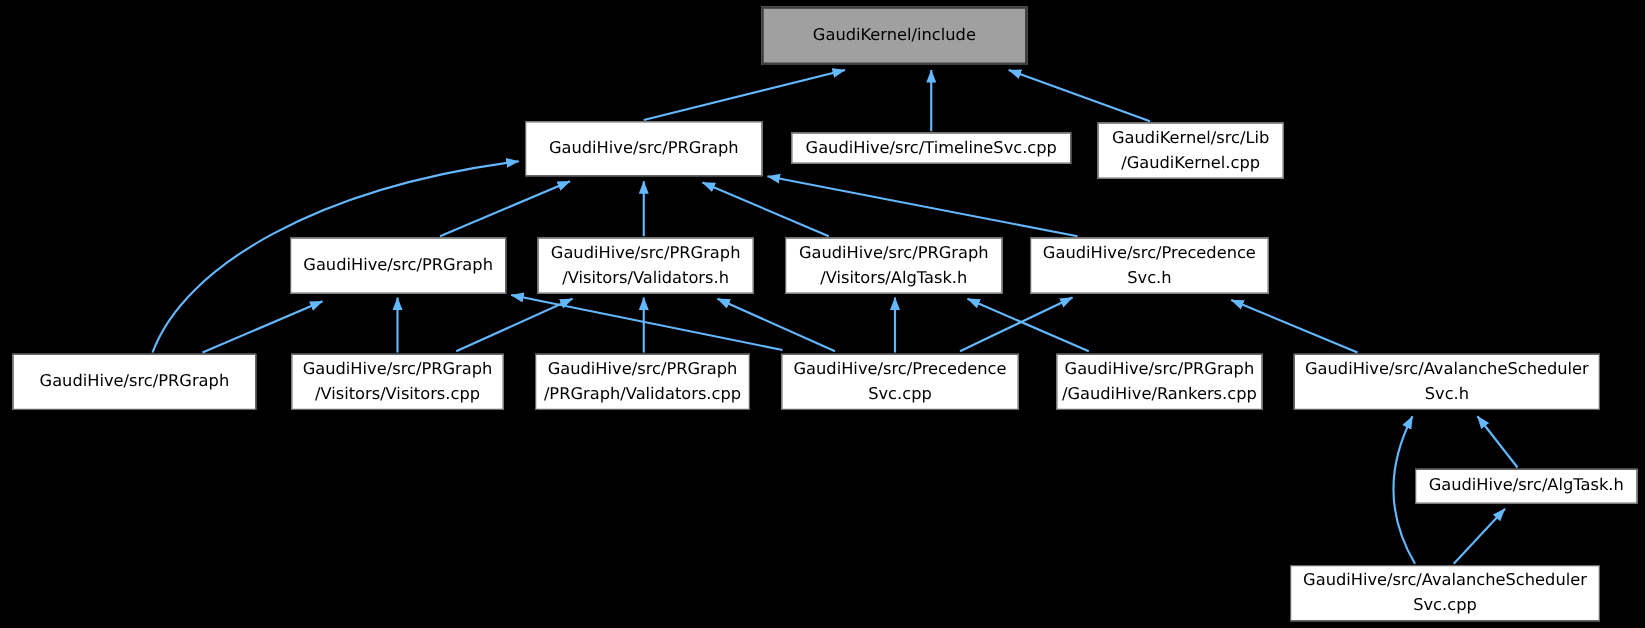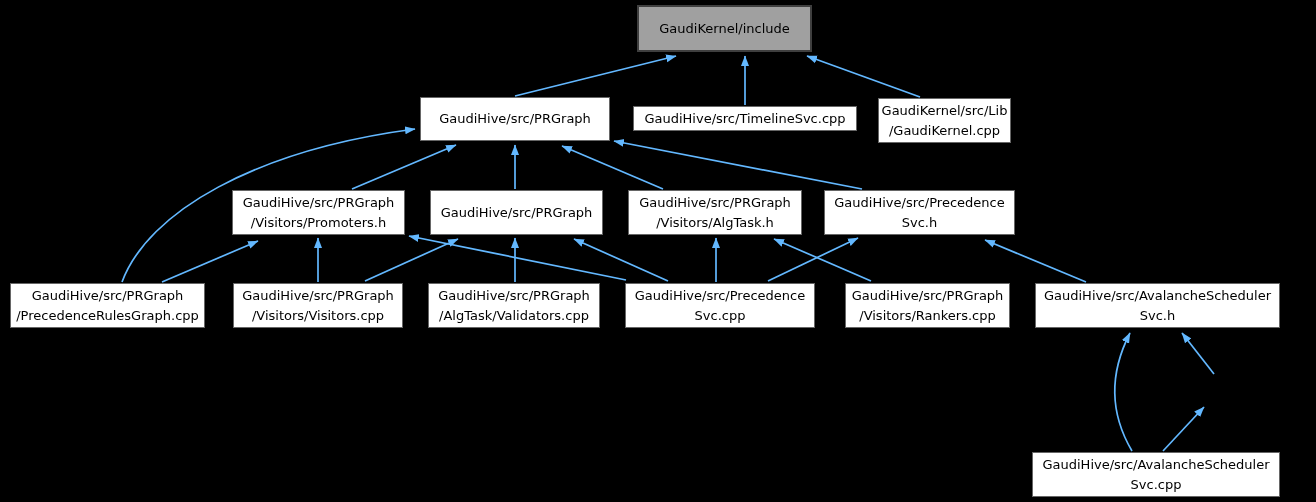--- a/index.html
+++ b/index.html
@@ -62,85 +62,87 @@
       <path d="M 716,282 L 716,238" marker-end="url(#arrow)"></path>
       <path d="M 871,281 L 774,239" marker-end="url(#arrow)"></path>
       <path d="M 768,281 L 858,238" marker-end="url(#arrow)"></path>
       <path d="M 1086,282 L 985,240" marker-end="url(#arrow)"></path>
       <path d="M 1214,374 L 1182,333" marker-end="url(#arrow)"></path>
       <path d="M 1132,451 C 1109,412 1110,372 1130,333" marker-end="url(#arrow)"></path>
       <path d="M 1163,451 L 1204,407" marker-end="url(#arrow)"></path>
     </g>
   </svg>
 
-  <div class="node highlight" style="left:637px;top:5px;width:175px;height:47px;align-items:center;">
+  <div class="node highlight" style="left:609px;top:5px;width:213px;height:47px;align-items:center;">
     <span>GaudiKernel/include</span>
   </div>
 
   <div class="node" style="left:420px;top:97px;width:190px;height:44px;">
     <span>GaudiHive/src/PRGraph</span>
   </div>
 
   <div class="node" style="left:633px;top:106px;width:224px;height:25px;">
     <span>GaudiHive/src/TimelineSvc.cpp</span>
   </div>
 
-  <div class="node" style="left:878px;top:98px;width:133px;height:45px;">
+  <div class="node" style="left:878px;top:98px;width:149px;height:45px;">
     <span>GaudiKernel/src/Lib</span>
     <span>/GaudiKernel.cpp</span>
   </div>
 
   <div class="node" style="left:232px;top:190px;width:173px;height:45px;">
     <span>GaudiHive/src/PRGraph</span>
-    <span>/Visitors/Promoters.h</span>
   </div>
 
   <div class="node" style="left:430px;top:190px;width:173px;height:45px;">
     <span>GaudiHive/src/PRGraph</span>
+    <span>/Visitors/Validators.h</span>
   </div>
 
   <div class="node" style="left:628px;top:190px;width:174px;height:45px;">
     <span>GaudiHive/src/PRGraph</span>
     <span>/Visitors/AlgTask.h</span>
   </div>
 
   <div class="node" style="left:824px;top:190px;width:191px;height:45px;">
     <span>GaudiHive/src/Precedence</span>
     <span>Svc.h</span>
   </div>
 
   <div class="node" style="left:10px;top:283px;width:195px;height:45px;">
     <span>GaudiHive/src/PRGraph</span>
-    <span>/PrecedenceRulesGraph.cpp</span>
   </div>
 
   <div class="node" style="left:233px;top:283px;width:170px;height:45px;">
     <span>GaudiHive/src/PRGraph</span>
     <span>/Visitors/Visitors.cpp</span>
   </div>
 
   <div class="node" style="left:428px;top:283px;width:172px;height:45px;">
     <span>GaudiHive/src/PRGraph</span>
-    <span>/AlgTask/Validators.cpp</span>
+    <span>/PRGraph/Validators.cpp</span>
   </div>
 
   <div class="node" style="left:625px;top:283px;width:190px;height:45px;">
     <span>GaudiHive/src/Precedence</span>
     <span>Svc.cpp</span>
   </div>
 
   <div class="node" style="left:845px;top:283px;width:165px;height:45px;">
     <span>GaudiHive/src/PRGraph</span>
-    <span>/Visitors/Rankers.cpp</span>
+    <span>/GaudiHive/Rankers.cpp</span>
   </div>
 
   <div class="node" style="left:1035px;top:283px;width:245px;height:45px;">
     <span>GaudiHive/src/AvalancheScheduler</span>
     <span>Svc.h</span>
   </div>
 
+  <div class="node" style="left:1132px;top:375px;width:178px;height:28px;">
+    <span>GaudiHive/src/AlgTask.h</span>
+  </div>
 
   <div class="node" style="left:1032px;top:452px;width:248px;height:45px;">
     <span>GaudiHive/src/AvalancheScheduler</span>
     <span>Svc.cpp</span>
   </div>
 
 </div>
 
 </body></html>

